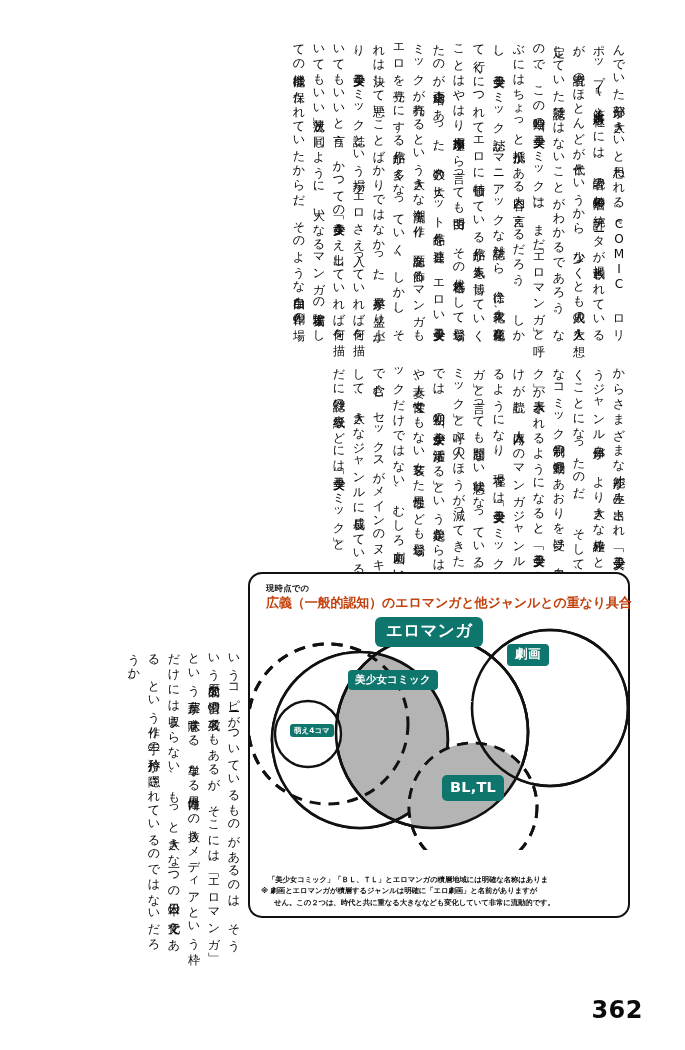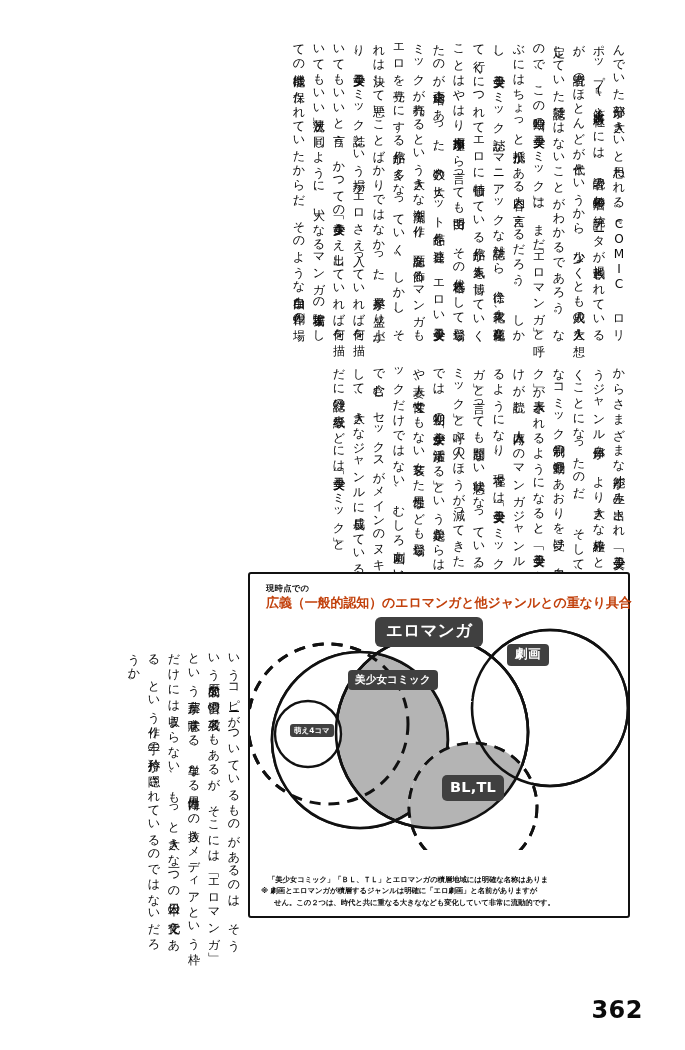--- a/index.html
+++ b/index.html
@@ -60,21 +60,21 @@
   }
 
   
   #figure {
     position: absolute;
     left: 248px;
     top: 572px;
     width: 382px;
     height: 346px;
     border: 2.5px solid #111111;
-    border-radius: 3px;
+    border-radius: 14px;
     background: #ffffff;
     box-sizing: border-box;
   }
   #fig-kicker {
     position: absolute;
     left: 16px;
     top: 9px;
     font-size: 8.4px;
     font-weight: bold;
     color: #111;
@@ -112,21 +112,21 @@
     text-align: justify;
     letter-spacing: -0.1px;
   }
   #fig-note .nl { display: block; }
   #fig-note .indent { padding-left: 7px; }
   #fig-note .indent2 { padding-left: 13px; }
 
   
   .vlabel {
     position: absolute;
-    background: #404040;
+    background: #0f766e;
     color: #ffffff;
     font-weight: bold;
     border-radius: 4px;
     white-space: nowrap;
     text-align: center;
     line-height: 1;
     box-sizing: border-box;
   }
   #label-eromanga {
     left: 125px; top: 5px;

